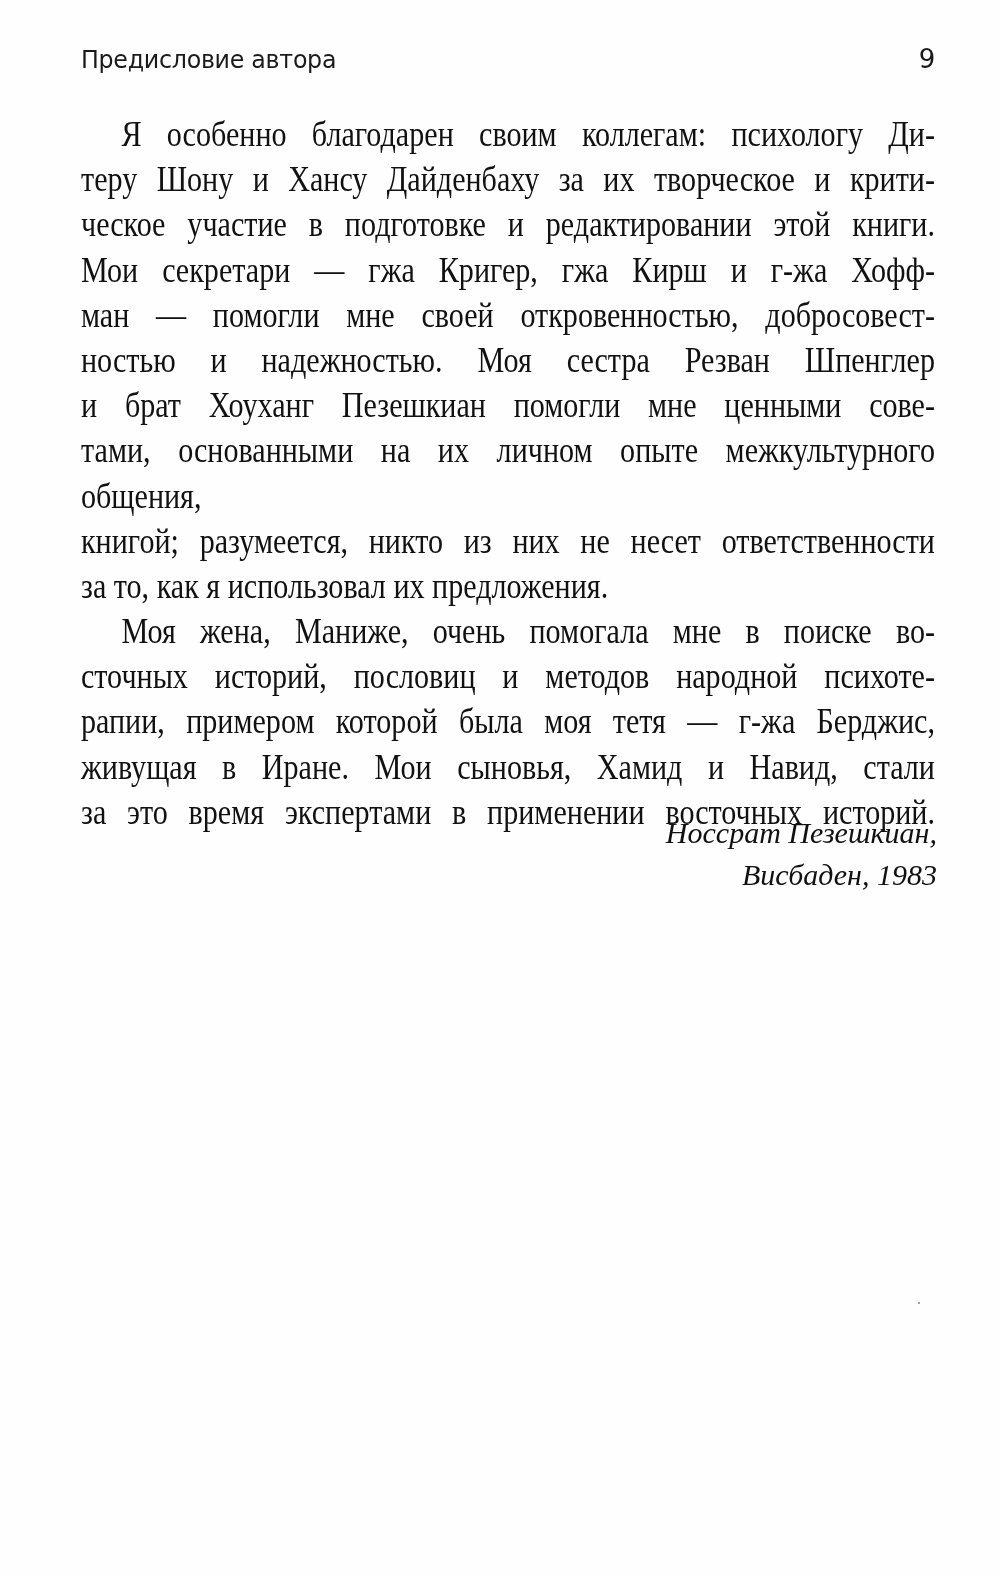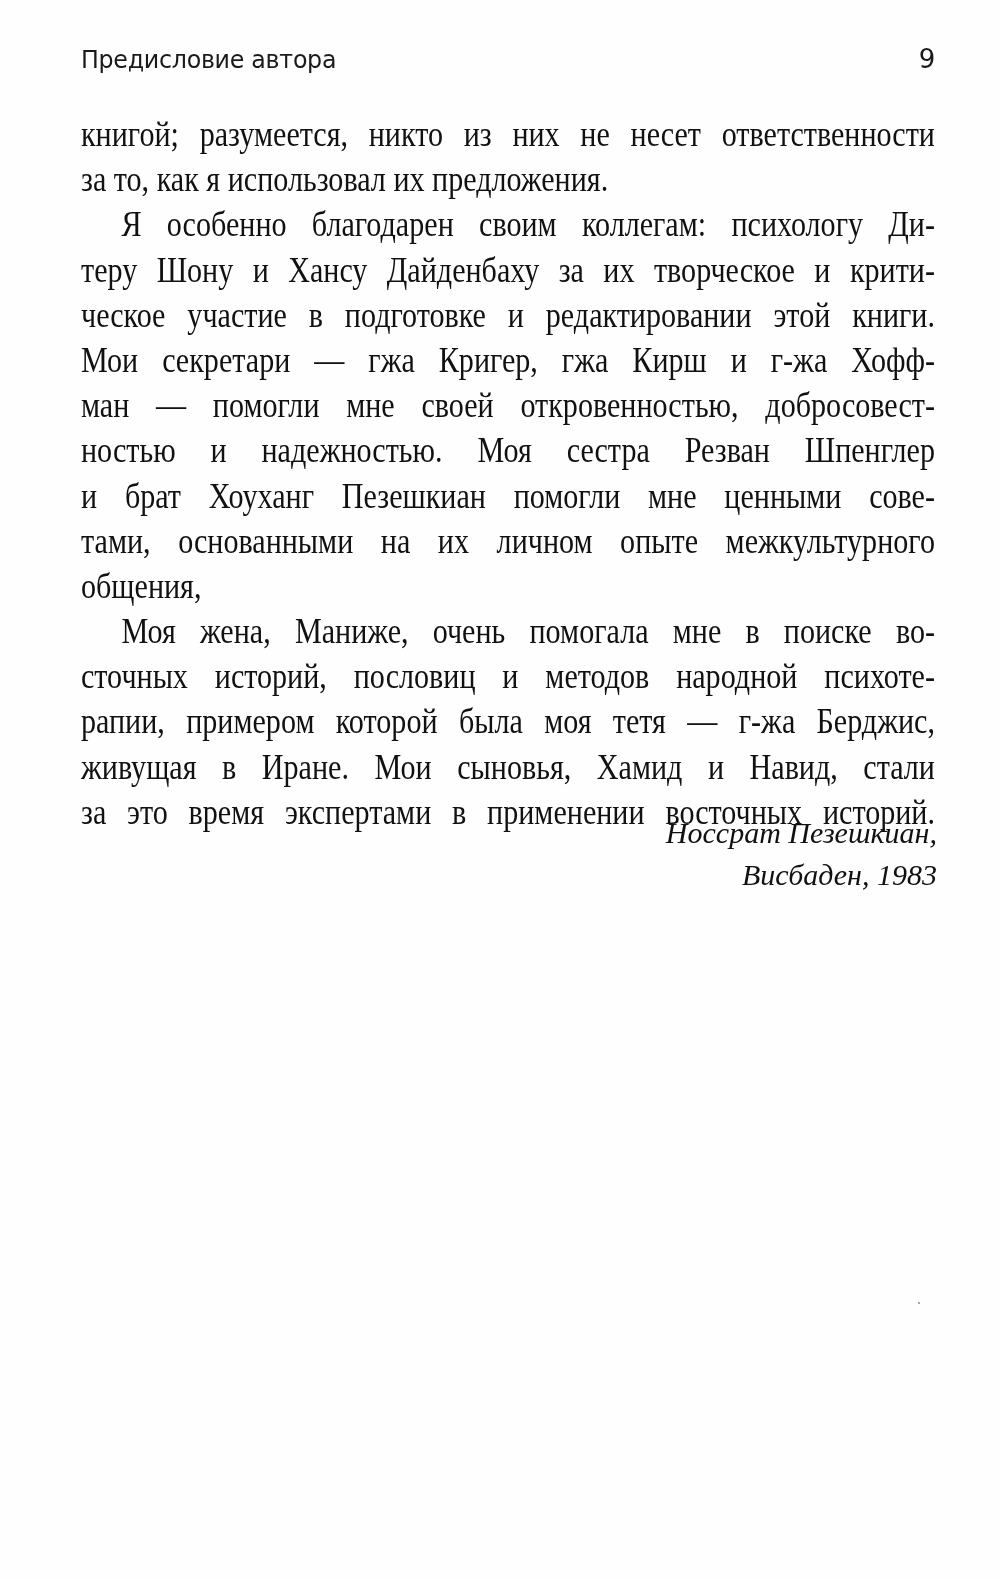--- a/index.html
+++ b/index.html
@@ -93,34 +93,34 @@
 <div class="page">
 
   <div class="running-header">
     <span class="title">Предисловие автора</span>
     <span class="page-num">9</span>
   </div>
 
   <div class="body-text">
 
     <div>
-      <span class="line">книгой; разумеется, никто из них не несет ответственности</span>
-      <span class="line last">за то, как я использовал их предложения.</span>
-    </div>
-
-    <div>
       <span class="line indent">Я особенно благодарен своим коллегам: психологу Ди-</span>
       <span class="line">теру Шону и Хансу Дайденбаху за их творческое и крити-</span>
       <span class="line">ческое участие в подготовке и редактировании этой книги.</span>
       <span class="line">Мои секретари — гжа Кригер, гжа Кирш и г-жа Хофф-</span>
       <span class="line">ман — помогли мне своей откровенностью, добросовест-</span>
       <span class="line">ностью и надежностью. Моя сестра Резван Шпенглер</span>
       <span class="line">и брат Хоуханг Пезешкиан помогли мне ценными сове-</span>
       <span class="line">тами, основанными на их личном опыте межкультурного</span>
       <span class="line last">общения,</span>
+    </div>
+
+    <div>
+      <span class="line">книгой; разумеется, никто из них не несет ответственности</span>
+      <span class="line last">за то, как я использовал их предложения.</span>
     </div>
 
     <div>
       <span class="line indent">Моя жена, Маниже, очень помогала мне в поиске во-</span>
       <span class="line">сточных историй, пословиц и методов народной психоте-</span>
       <span class="line">рапии, примером которой была моя тетя — г-жа Берджис,</span>
       <span class="line">живущая в Иране. Мои сыновья, Хамид и Навид, стали</span>
       <span class="line">за это время экспертами в применении восточных историй.</span>
     </div>
   </div>

